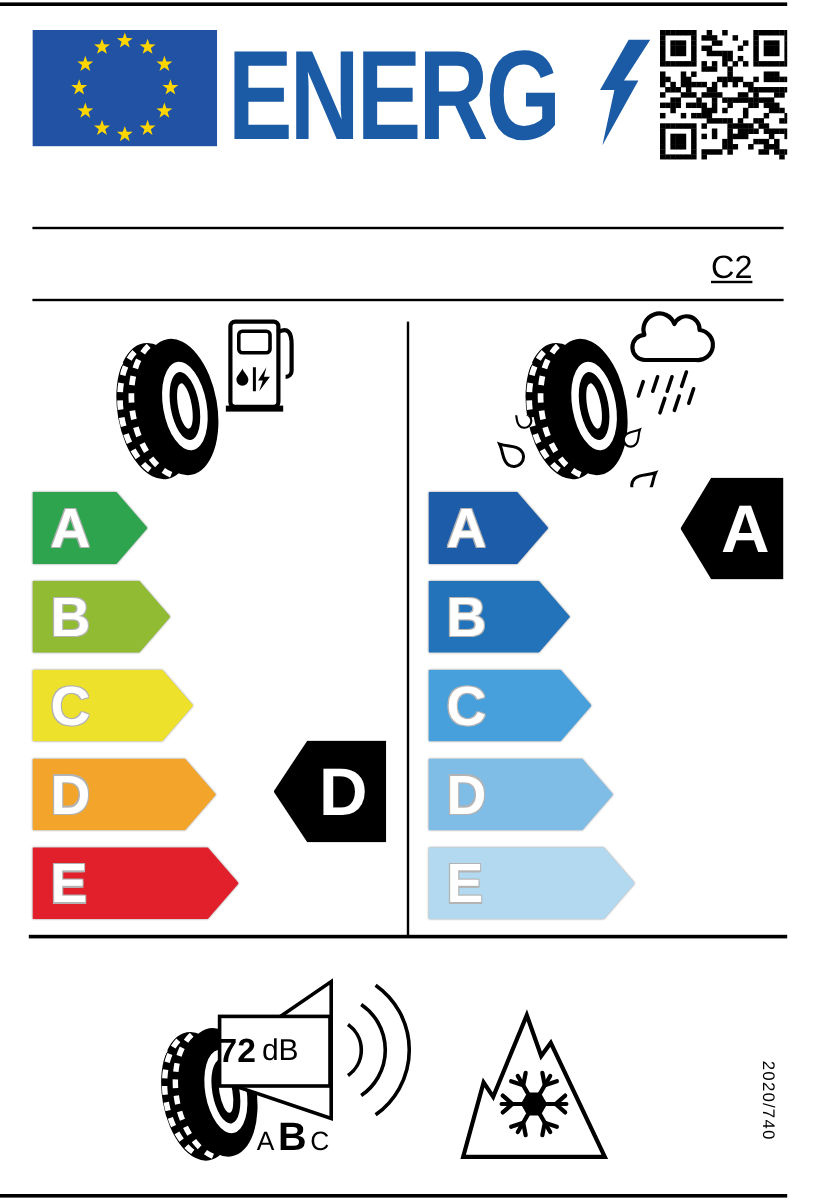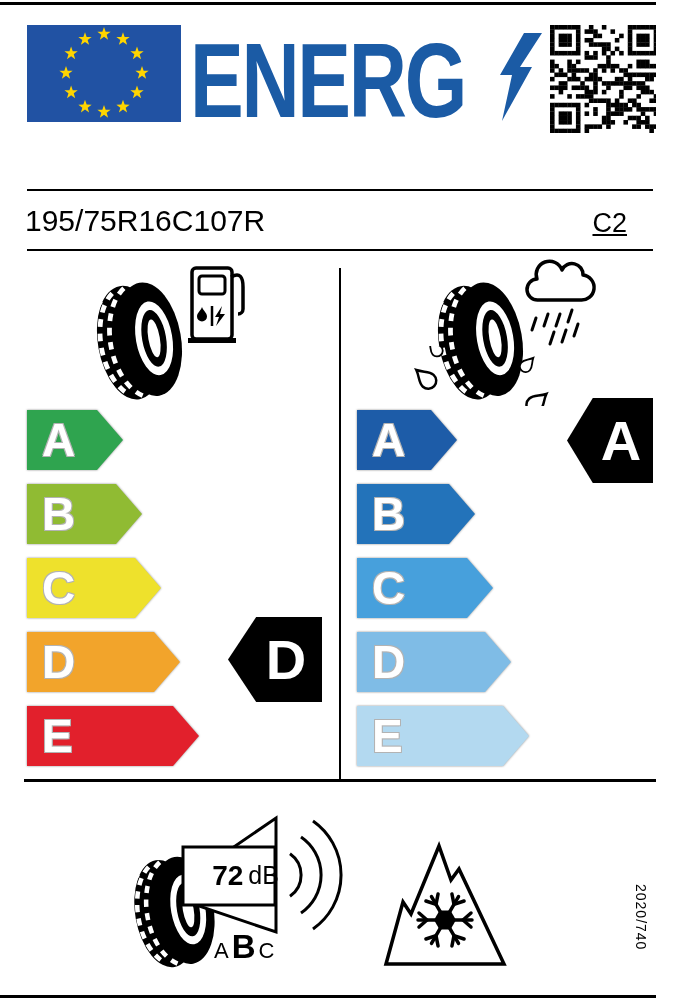--- a/index.html
+++ b/index.html
@@ -61,21 +61,21 @@
   .tire-left{position:absolute;left:95px;top:281px;width:88px;height:120px;}
   .tire-right{position:absolute;left:436px;top:281px;width:88px;height:120px;}
   .tire-noise{position:absolute;left:132px;top:856px;width:84px;height:112px;}
   .pump-svg{position:absolute;left:188px;top:263px;width:60px;height:85px;}
   .cloud-svg{position:absolute;left:520px;top:258px;width:80px;height:88px;}
   .splash-svg{position:absolute;left:405px;top:346px;width:150px;height:60px;}
 
   
   .speaker-svg{position:absolute;left:180px;top:810px;width:175px;height:165px;}
   .db-box{
-    position:absolute;left:200px;top:848px;width:91px;height:55px;
+    position:absolute;left:170px;top:848px;width:91px;height:55px;
     display:flex;align-items:center;justify-content:center;
   }
   .db-val{font-size:28px;font-weight:bold;}
   .db-unit{font-size:25px;margin-left:5px;text-align:right;}
   .noise-classes{position:absolute;left:214px;top:928px;width:80px;height:42px;
     display:flex;align-items:baseline;gap:3px;}
   .noise-class{font-size:22px;}
   .noise-class.active{font-size:33px;font-weight:bold;}
 
   .mountain-svg{position:absolute;left:381px;top:840px;width:128px;height:130px;}
@@ -412,21 +412,20 @@
       <rect x="8.64" y="103.68" width="4.57" height="4.57"></rect>
       <rect x="12.96" y="103.68" width="4.57" height="4.57"></rect>
       <rect x="17.28" y="103.68" width="4.57" height="4.57"></rect>
       <rect x="21.60" y="103.68" width="4.57" height="4.57"></rect>
       <rect x="25.92" y="103.68" width="4.57" height="4.57"></rect>
       <rect x="34.56" y="103.68" width="4.57" height="4.57"></rect>
       <rect x="99.36" y="103.68" width="4.57" height="4.57"></rect>
     </svg>
 
   <div class="rule" style="left:27px;top:189px;width:626px;height:2px;"></div>
-  <div class="size">195/75R16C107R</div>
   <div class="tclass">C2</div>
   <div class="rule" style="left:27px;top:249px;width:626px;height:2px;"></div>
 
   <div class="vdivider"></div>
 
   <svg class="tire-left" viewBox="0 0 92 124">
     <defs>
       <g id="tireg">
         <g transform="rotate(-10 46 62)">
           <ellipse cx="36" cy="62" rx="33" ry="60" fill="#000"></ellipse>

